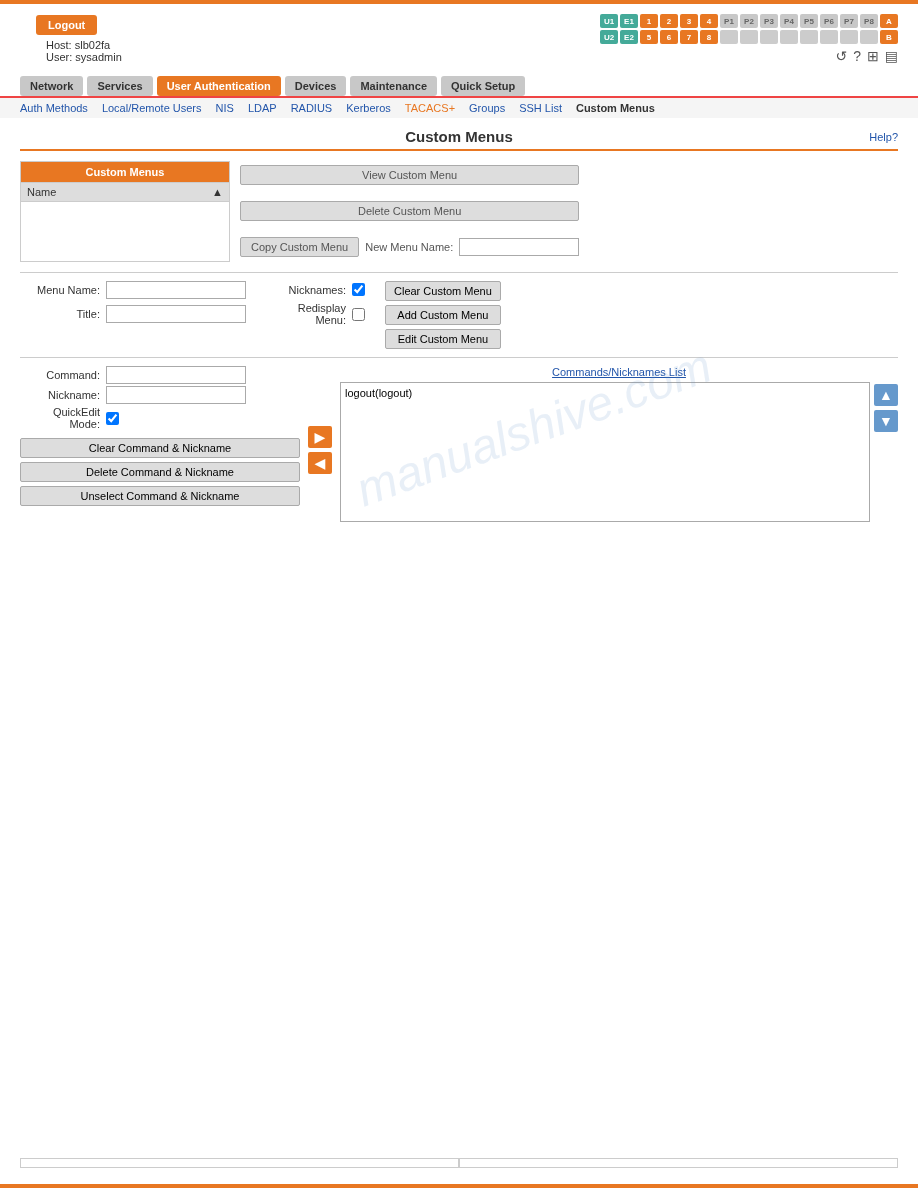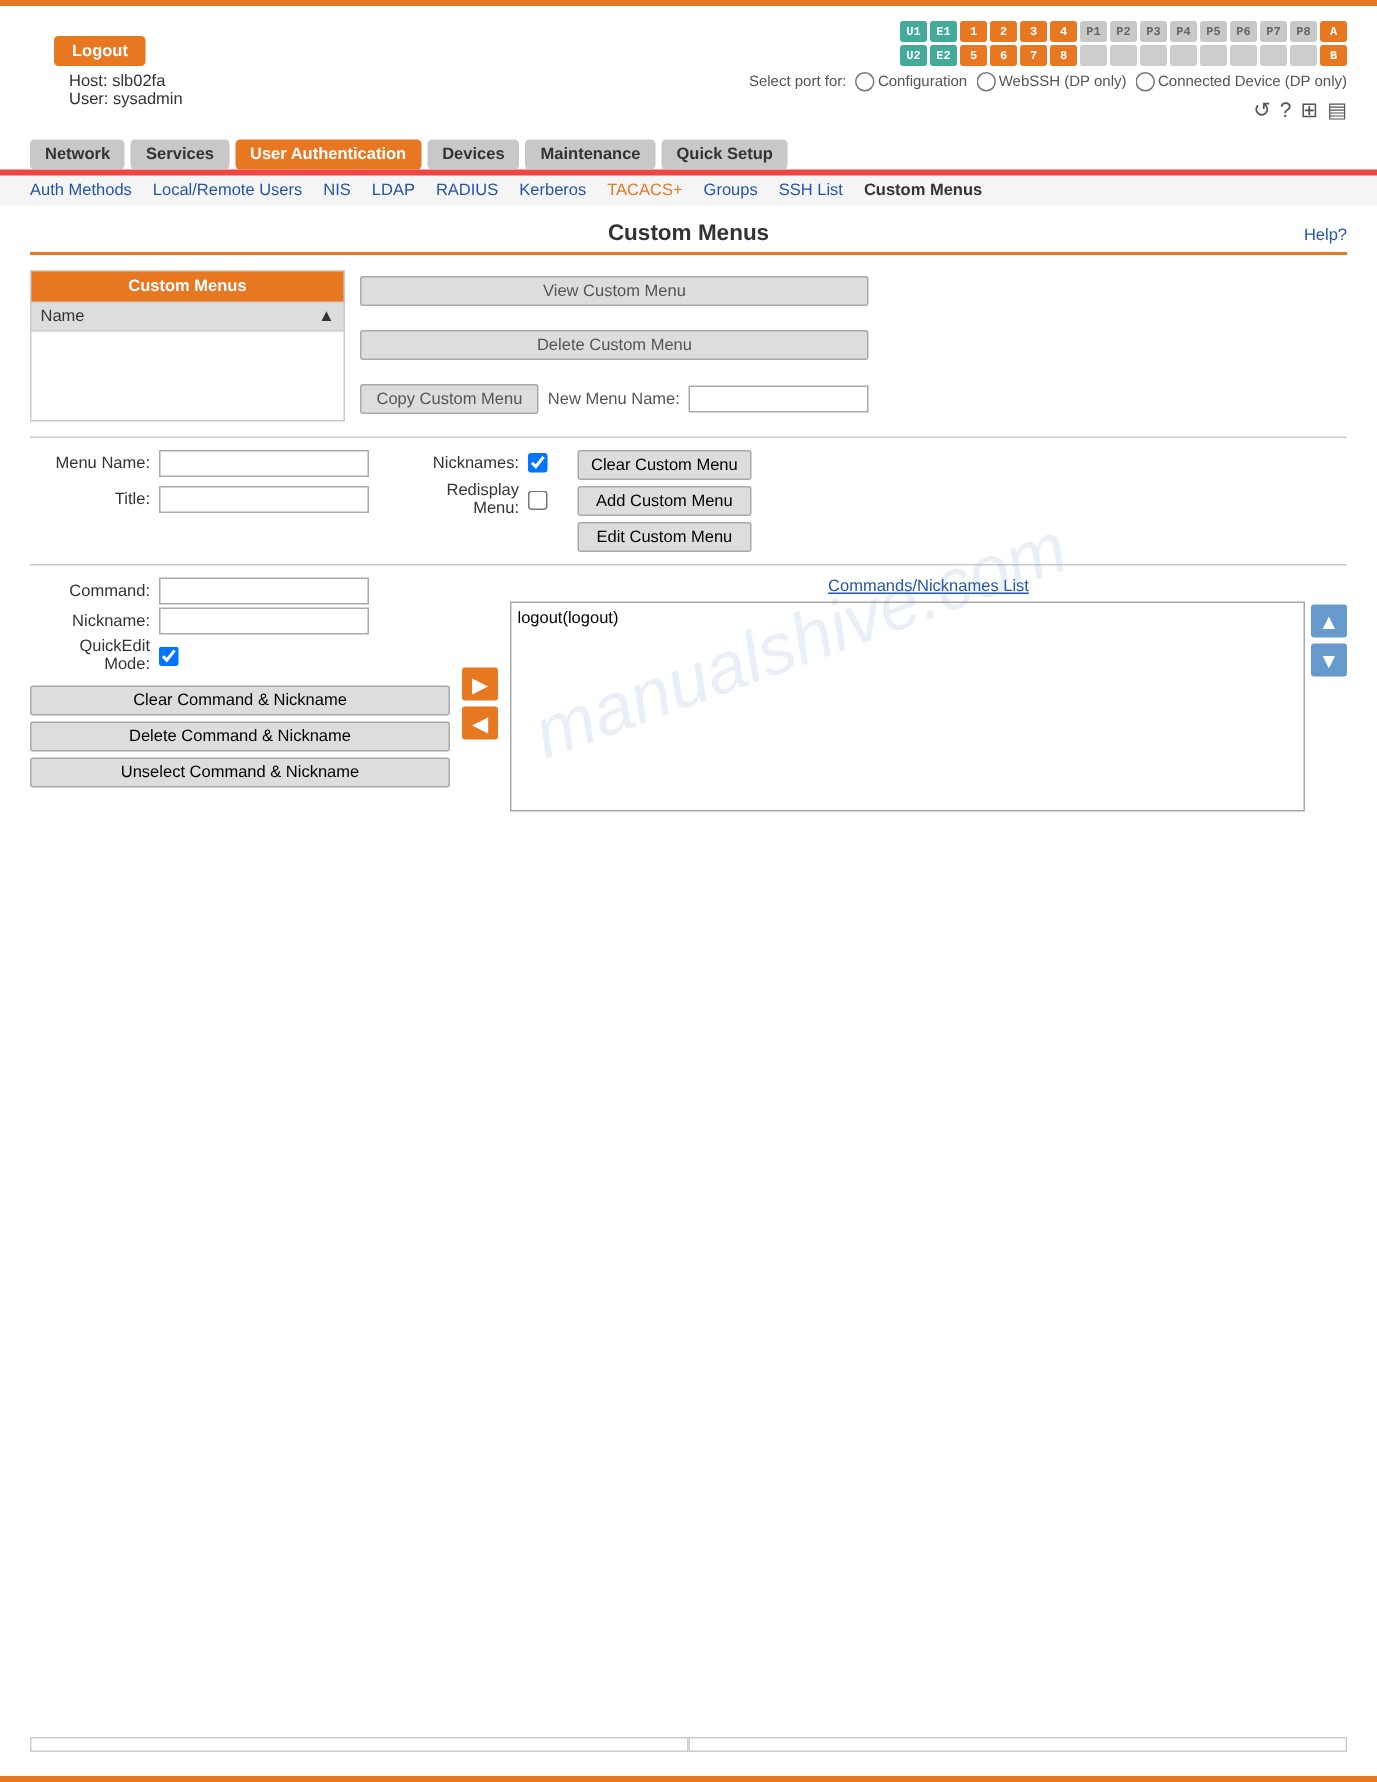--- a/index.html
+++ b/index.html
@@ -38,21 +38,21 @@
 
     .toolbar-icons { display: flex; gap: 6px; align-items: center; font-size: 14px; color: #555; }
 
     
     .main-nav { background: #fff; padding: 0 20px; display: flex; gap: 4px; margin-top: 2px; }
     .nav-btn { padding: 4px 10px; border: none; border-radius: 3px; font-size: 11px; font-weight: bold; cursor: pointer; }
     .nav-btn-gray { background: #c8c8c8; color: #333; }
     .nav-btn-active { background: #e87722; color: #fff; }
 
     
-    .sub-nav { background: #f5f5f5; padding: 4px 20px; display: flex; gap: 14px; border-top: 4px solid #ef4444; }
+    .sub-nav { background: #f5f5f5; padding: 4px 20px; display: flex; gap: 14px; border-top: 2px solid #ef4444; }
     .sub-nav a { color: #2255aa; font-size: 11px; text-decoration: none; cursor: pointer; }
     .sub-nav a.active { color: #333; font-weight: bold; text-decoration: none; }
 
     
     .content { padding: 10px 20px 20px 20px; }
 
     
     .page-title-row { display: flex; justify-content: space-between; align-items: center; border-bottom: 2px solid #e87722; padding-bottom: 4px; margin-bottom: 10px; }
     .page-title { font-size: 15px; font-weight: bold; color: #333; text-align: center; flex: 1; }
     .help-btn { color: #2255aa; font-size: 11px; cursor: pointer; text-decoration: none; }
@@ -116,21 +116,21 @@
           <span>Host:</span>
           <span>slb02fa</span><br>
           <span>User:</span>
           <span>sysadmin</span>
         </div>
       </div>
     </div>
 
     <div class="port-area">
 
-      <div style="display:flex; gap:2px;font-family:Liberation Mono, monospace;">
+      <div style="display:flex; gap:2px;">
 
         <div style="display:flex; flex-direction:column; gap:2px;">
           <div class="port-row">
             <div class="port-cell port-u1">U1</div>
             <div class="port-cell port-e1">E1</div>
             <div class="port-cell port-num">1</div>
             <div class="port-cell port-num">2</div>
             <div class="port-cell port-num">3</div>
             <div class="port-cell port-num">4</div>
             <div class="port-cell port-p">P1</div>
@@ -156,35 +156,20 @@
             <div class="port-cell port-p" style="background:#ccc;"></div>
             <div class="port-cell port-p" style="background:#ccc;"></div>
             <div class="port-cell port-p" style="background:#ccc;"></div>
             <div class="port-cell port-p" style="background:#ccc;"></div>
             <div class="port-cell port-p" style="background:#ccc;"></div>
             <div class="port-cell port-b">B</div>
           </div>
         </div>
       </div>
 
-      <div class="select-port-area">
-        <span>Select port for:</span>
-        <label class="radio-label">
-            <input type="radio" name="portsel" style=""> 
-            <span>Configuration</span>
-          </label>
-        <label class="radio-label">
-            <input type="radio" name="portsel" style=""> 
-            <span>WebSSH (DP only)</span>
-          </label>
-        <label class="radio-label">
-            <input type="radio" name="portsel" style=""> 
-            <span>Connected Device (DP only)</span>
-          </label>
-      </div>
 
       <div class="toolbar-icons" style="justify-content:flex-end;">
         <span style="cursor:pointer;">↺</span>
         <span style="cursor:pointer;">?</span>
         <span style="cursor:pointer;">⊞</span>
         <span style="cursor:pointer;">▤</span>
       </div>
     </div>
   </div>
 

